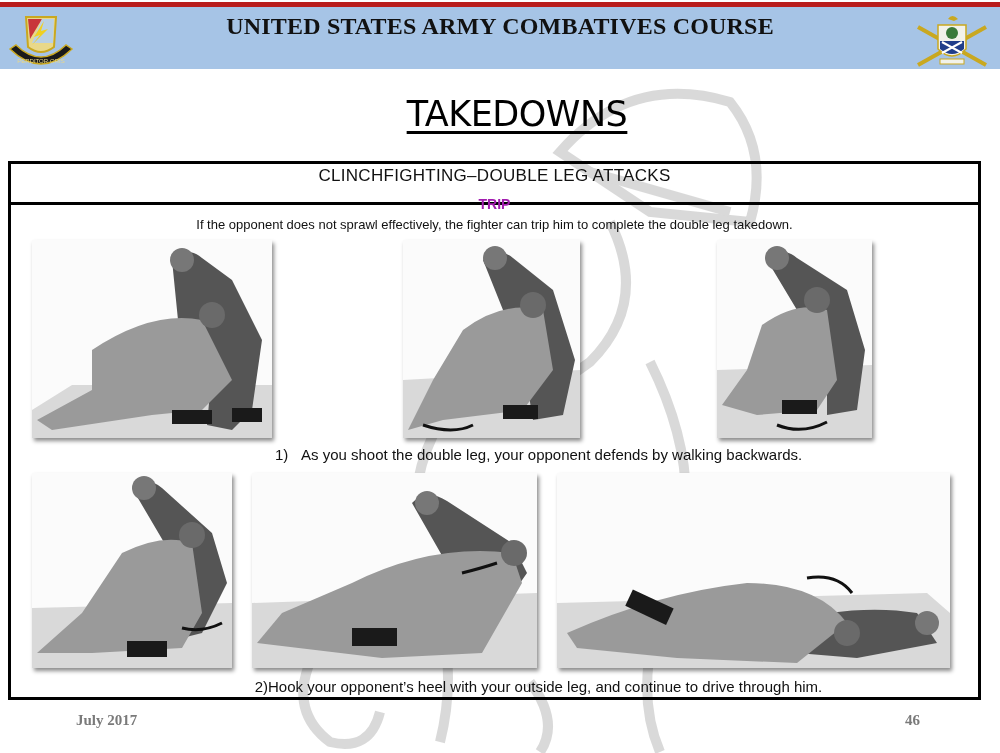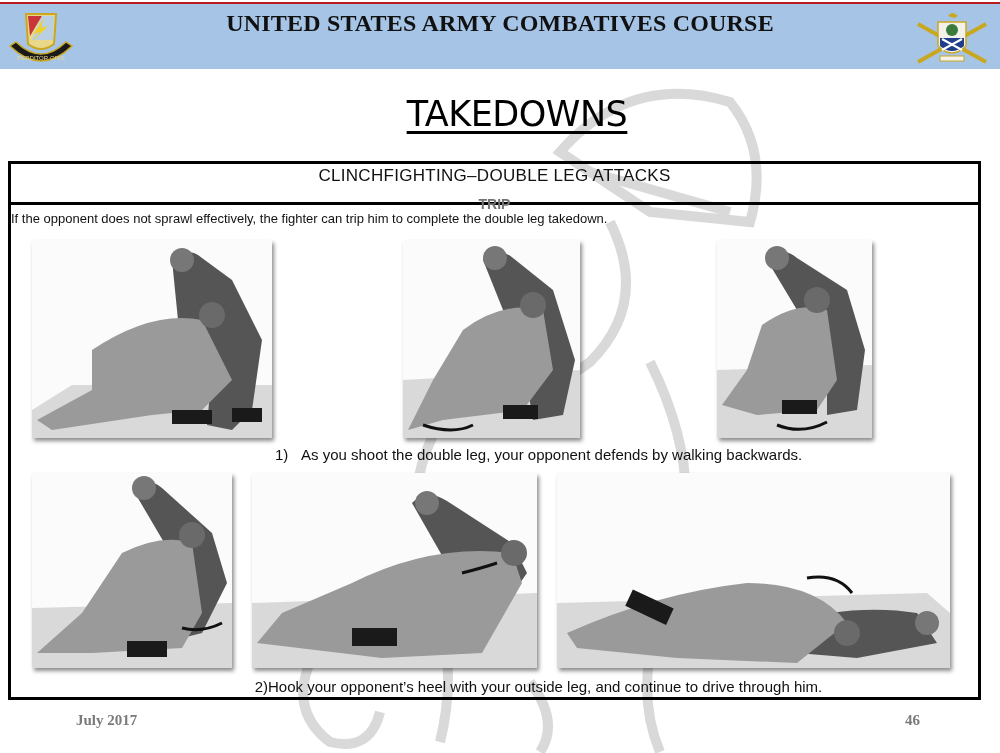--- a/index.html
+++ b/index.html
@@ -3,21 +3,21 @@
   <meta charset="utf-8">
   <style>
     * { box-sizing: border-box; margin: 0; padding: 0; }
     html, body { width: 1000px; height: 753px; overflow: hidden; background: #ffffff; }
     body { position: relative; font-family: "Liberation Sans", sans-serif; }
 
     
     .header-bar {
       position: absolute; left: 0; top: 2px; width: 1000px; height: 67px;
       background: #a6c4e6;
-      border-top: 2px solid #b91c1c;
+      border-top: 5px solid #b91c1c;
     }
     .header-title {
       position: absolute; left: 0; width: 1000px; top: 6px; text-align: center;
       font-family: "Liberation Serif", serif; font-weight: bold; font-size: 24px;
       color: #111111; letter-spacing: 0.2px;
     }
     .header-subtitle {
       position: absolute; left: 0; width: 1000px; top: 36px; text-align: center;
       font-family: "Liberation Serif", serif; font-style: italic; font-size: 21px;
       color: #1a1a1a;
@@ -42,24 +42,24 @@
       background: transparent;
     }
     .box-header {
       position: absolute; left: 0; top: 0; width: 100%; height: 41px;
       border-bottom: 3px solid #000;
       text-align: center; font-size: 17px; line-height: 24px; color: #111;
       letter-spacing: 0.3px;
     }
     .subhead {
       position: absolute; left: 0; width: 100%; top: 32px; text-align: center;
-      font-weight: bold; font-size: 14px; color: #737373;
+      font-weight: bold; font-size: 14px; color: #a21caf;
     }
     .intro {
-      position: absolute; left: 0; width: 100%; top: 47px; text-align: left;
+      position: absolute; left: 0; width: 100%; top: 53px; text-align: center;
       font-size: 13px; color: #111;
     }
     .caption {
       position: absolute; font-size: 15px; color: #111;
     }
     .caption .num { display: inline-block; width: 26px; }
 
     .photo {
       position: absolute; background: #fbfbfb;
       box-shadow: 2px 3px 4px rgba(0,0,0,0.45);

